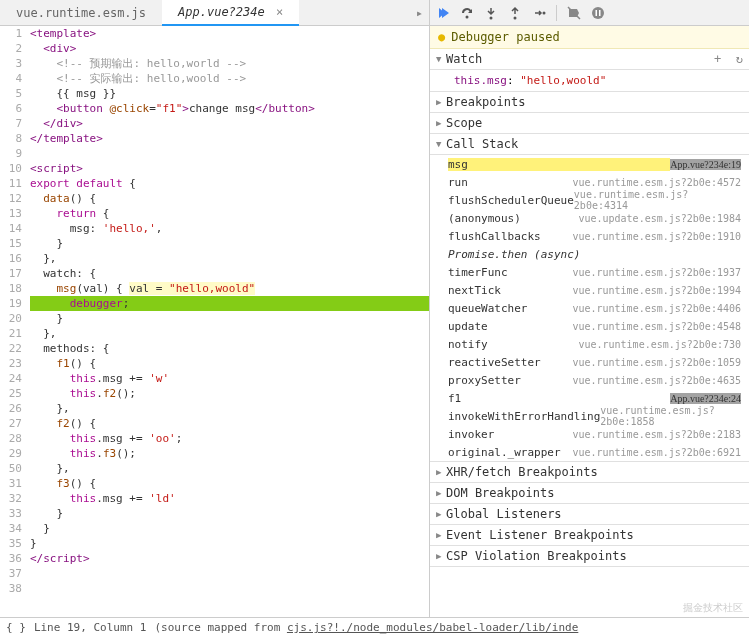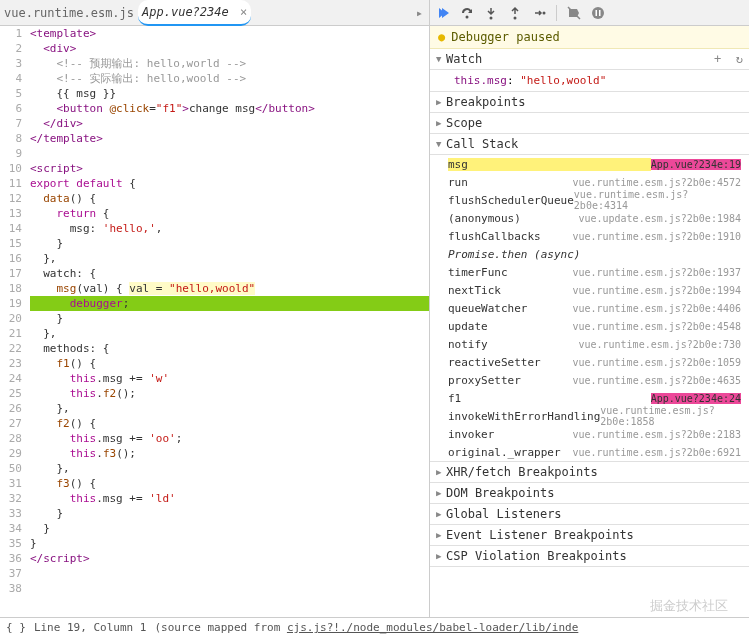--- a/index.html
+++ b/index.html
@@ -1,21 +1,21 @@
 <!DOCTYPE html>
 <html><head>
 <meta charset="utf-8">
 <style>
 * { margin: 0; padding: 0; box-sizing: border-box; font-family: Menlo, Consolas, monospace; }
 body { width: 749px; height: 637px; display: flex; flex-direction: column; font-size: 11px; background: #fff; overflow: hidden; }
 .main { display: flex; flex: 1; overflow: hidden; }
 .left { width: 430px; display: flex; flex-direction: column; border-right: 1px solid #ccc; }
 .right { flex: 1; display: flex; flex-direction: column; overflow: hidden; }
 .tabs { display: flex; align-items: center; height: 26px; border-bottom: 1px solid #ccc; background: #f1f1f1; font-family: -apple-system, sans-serif; font-size: 12px; }
-.tab { padding: 5px 4px; color: #666; cursor: pointer; border-radius: 10px; }
+.tab { padding: 5px 16px; color: #666; cursor: pointer; }
 .tab.active { background: #fff; border-bottom: 2px solid #2196f3; color: #333; font-style: italic; text-align: right; }
 .tab-close { margin-left: 4px; color: #888; }
 .tabs-spacer { flex: 1; }
 .tabs-nav { padding: 0 6px; color: #888; }
 .editor { flex: 1; display: flex; overflow: auto; font-size: 11px; line-height: 15px; }
 .gutter { width: 30px; text-align: right; color: #aaa; padding-right: 8px; user-select: none; }
 .gutter div { height: 15px; }
 .code { flex: 1; white-space: pre; color: #333; }
 .code div { height: 15px; }
 .t-tag { color: #881280; }
@@ -39,26 +39,26 @@
 .section-header .spacer { flex: 1; }
 .section-header .add { color: #888; }
 .watch-body { padding: 4px 8px 4px 24px; font-size: 11px; border-bottom: 1px solid #e0e0e0; }
 .watch-expr { color: #881280; }
 .watch-val { color: #c41a16; }
 .stack { border-bottom: 1px solid #e0e0e0; }
 .stack-row { display: flex; align-items: center; padding: 3px 8px 3px 18px; font-family: sans-serif; font-size: 11px; height: 18px; cursor: pointer; }
 .stack-row.current .fn { background: #fff27a; }
 .stack-row.current::before { content: "➔"; position: absolute; left: 435px; color: #8bc34a; font-size: 9px; }
 .stack-row.current { position: relative; }
-.stack-row.highlighted .loc { background: #ec4899; color: #333; }
+.stack-row.highlighted .loc { background: #a3a3a3; color: #333; font-family: Liberation Serif, serif; }
 .stack-row.async { color: #888; font-style: italic; }
 .stack-row .fn { flex: 1; color: #333; }
 .stack-row .loc { color: #999; font-size: 10px; }
 .right-scroll { overflow-y: auto; flex: 1; }
-.watermark { position: absolute; right: 21px; bottom: 22px; font-size: 13px; color: #ccc; font-family: Liberation Serif, serif; }
+.watermark { position: absolute; right: 6px; bottom: 22px; font-size: 10px; color: #ccc; font-family: Liberation Serif, serif; }
 </style>
 </head>
 <body>
 
 <div class="main">
   <div class="left">
     <div class="tabs">
       <div class="tab">vue.runtime.esm.js</div>
       <div class="tab active">
         <span>App.vue?234e</span>

